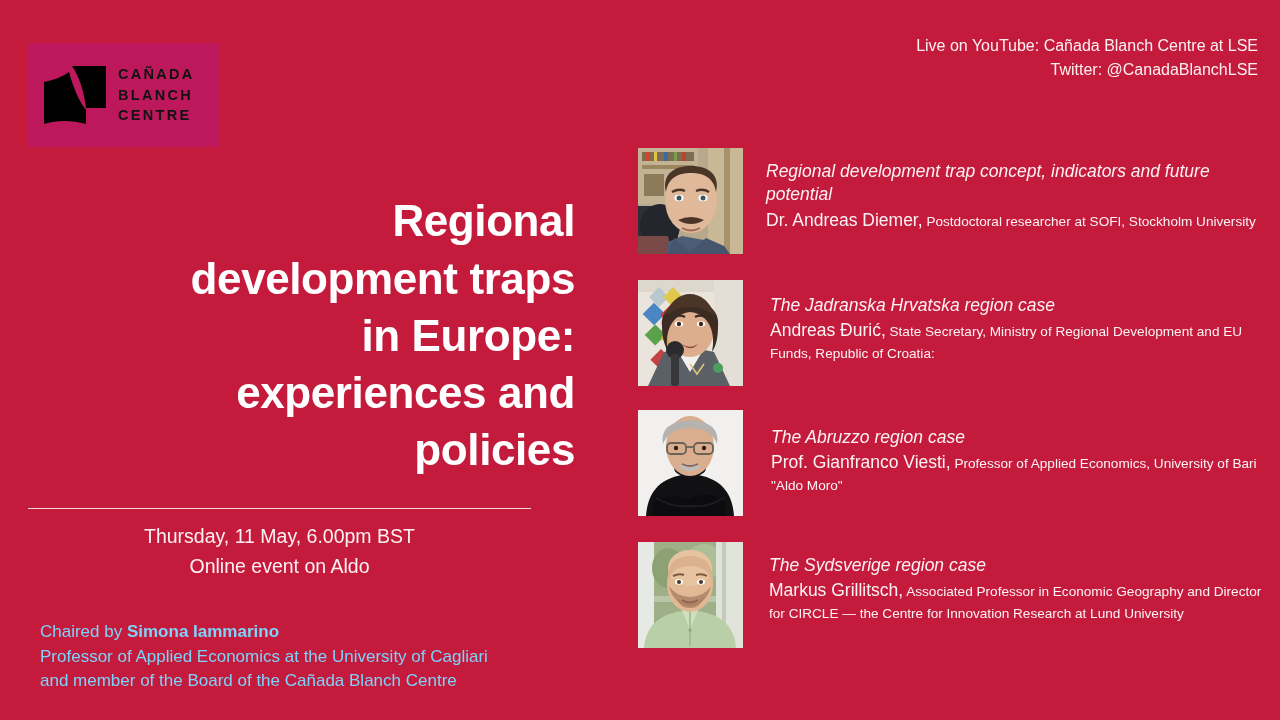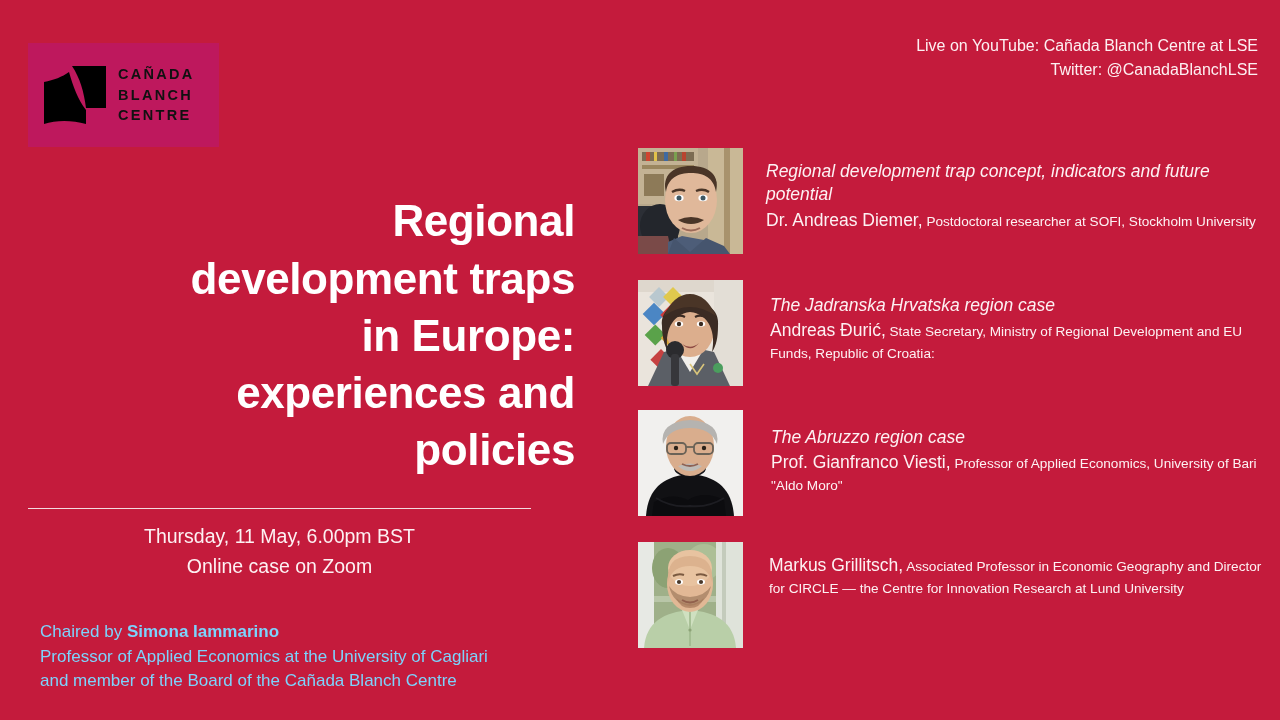--- a/index.html
+++ b/index.html
@@ -189,21 +189,21 @@
     <span class="ln">development traps</span>
     <span class="ln">in Europe:</span>
     <span class="ln">experiences and</span>
     <span class="ln">policies</span>
   </h1>
 
   <div class="divider"></div>
 
   <div class="when">
     <div>Thursday, 11 May, 6.00pm BST</div>
-    <div>Online case on Zoom</div>
+    <div>Online event on Aldo</div>
   </div>
 
   <div class="chair">
     <div><span>Chaired by </span><span class="chair-name">Simona Iammarino</span></div>
     <div>Professor of Applied Economics at the University of Cagliari</div>
     <div>and member of the Board of the Cañada Blanch Centre</div>
   </div>
 
   <div class="speakers">
 
@@ -335,18 +335,19 @@
           <ellipse cx="63" cy="40" rx="4" ry="2.7" fill="#ffffff"></ellipse>
           <circle cx="41" cy="40" r="2.1" fill="#49382a"></circle>
           <circle cx="63" cy="40" r="2.1" fill="#49382a"></circle>
           <path d="M35 34 q6 -3 11 -1" stroke="#7b5a40" stroke-width="2" fill="none"></path>
           <path d="M58 33 q6 -2 11 1" stroke="#7b5a40" stroke-width="2" fill="none"></path>
           <path d="M38 56 q14 12 28 0 q-4 10 -14 10 q-10 0 -14 -10 Z" fill="#a87b5c" opacity="0.75"></path>
           <path d="M44 58 q8 5 16 0" stroke="#91604c" stroke-width="1.8" fill="none"></path>
         </svg>
       </div>
       <div class="sp-text">
+        <div class="sp-topic">The Sydsverige region case</div>
         <div class="sp-line"><span class="sp-name">Markus Grillitsch,</span><span class="sp-role"> Associated Professor in Economic Geography and Director for CIRCLE — the Centre for Innovation Research at Lund University</span></div>
       </div>
     </div>
 
   </div>
 </div>
 
 </body></html>

